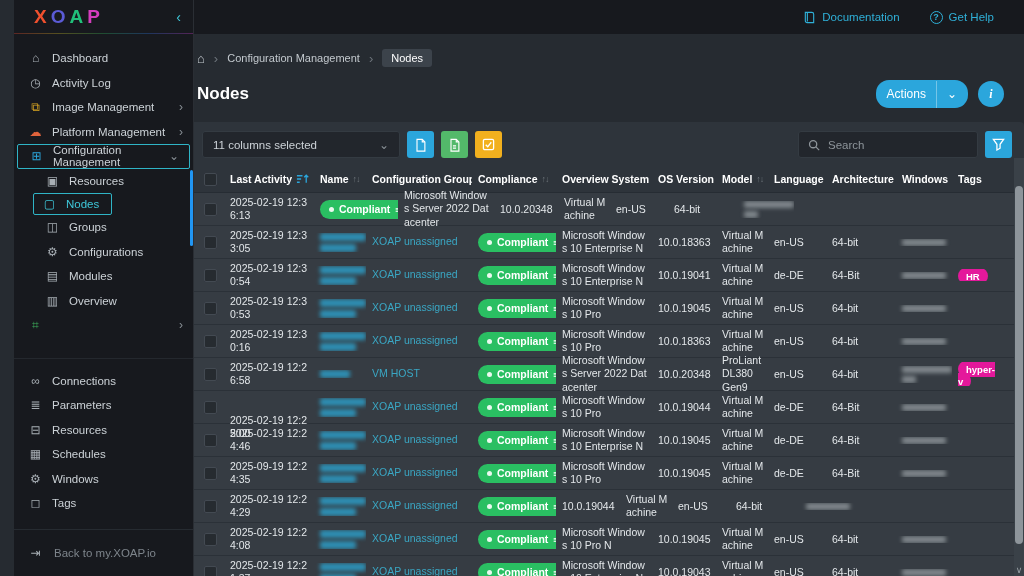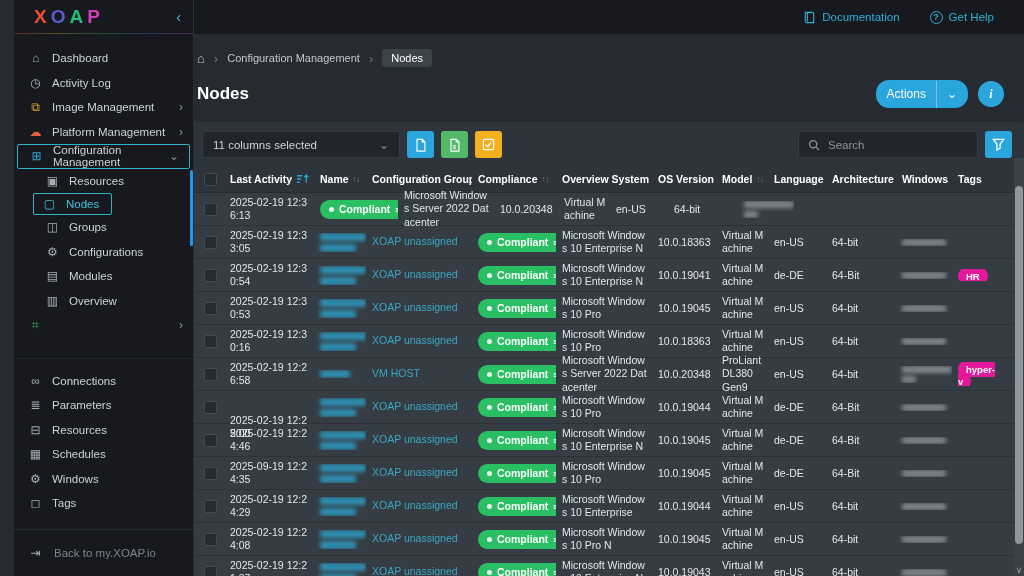--- a/index.html
+++ b/index.html
@@ -809,23 +809,20 @@
           <div class="t-cell" style="width: 106px;">
             <span class="link">XOAP unassigned</span>
           </div>
           <div class="t-cell" style="width: 84px;">
             <span class="badge">
               <span class="dot"></span>
               <span>Compliant</span>
               <span class="lst">≡</span>
             </span>
           </div>
-          <div class="t-cell" style="width: 96px;">
-            <span class="wrapcell">Microsoft Windows 10 Enterprise</span>
-          </div>
           <div class="t-cell" style="width: 64px;">
             <span>10.0.19044</span>
           </div>
           <div class="t-cell" style="width: 52px;">
             <span class="wrapcell">Virtual Machine</span>
           </div>
           <div class="t-cell" style="width: 58px;">
             <span>en-US</span>
           </div>
           <div class="t-cell" style="width: 70px;">

